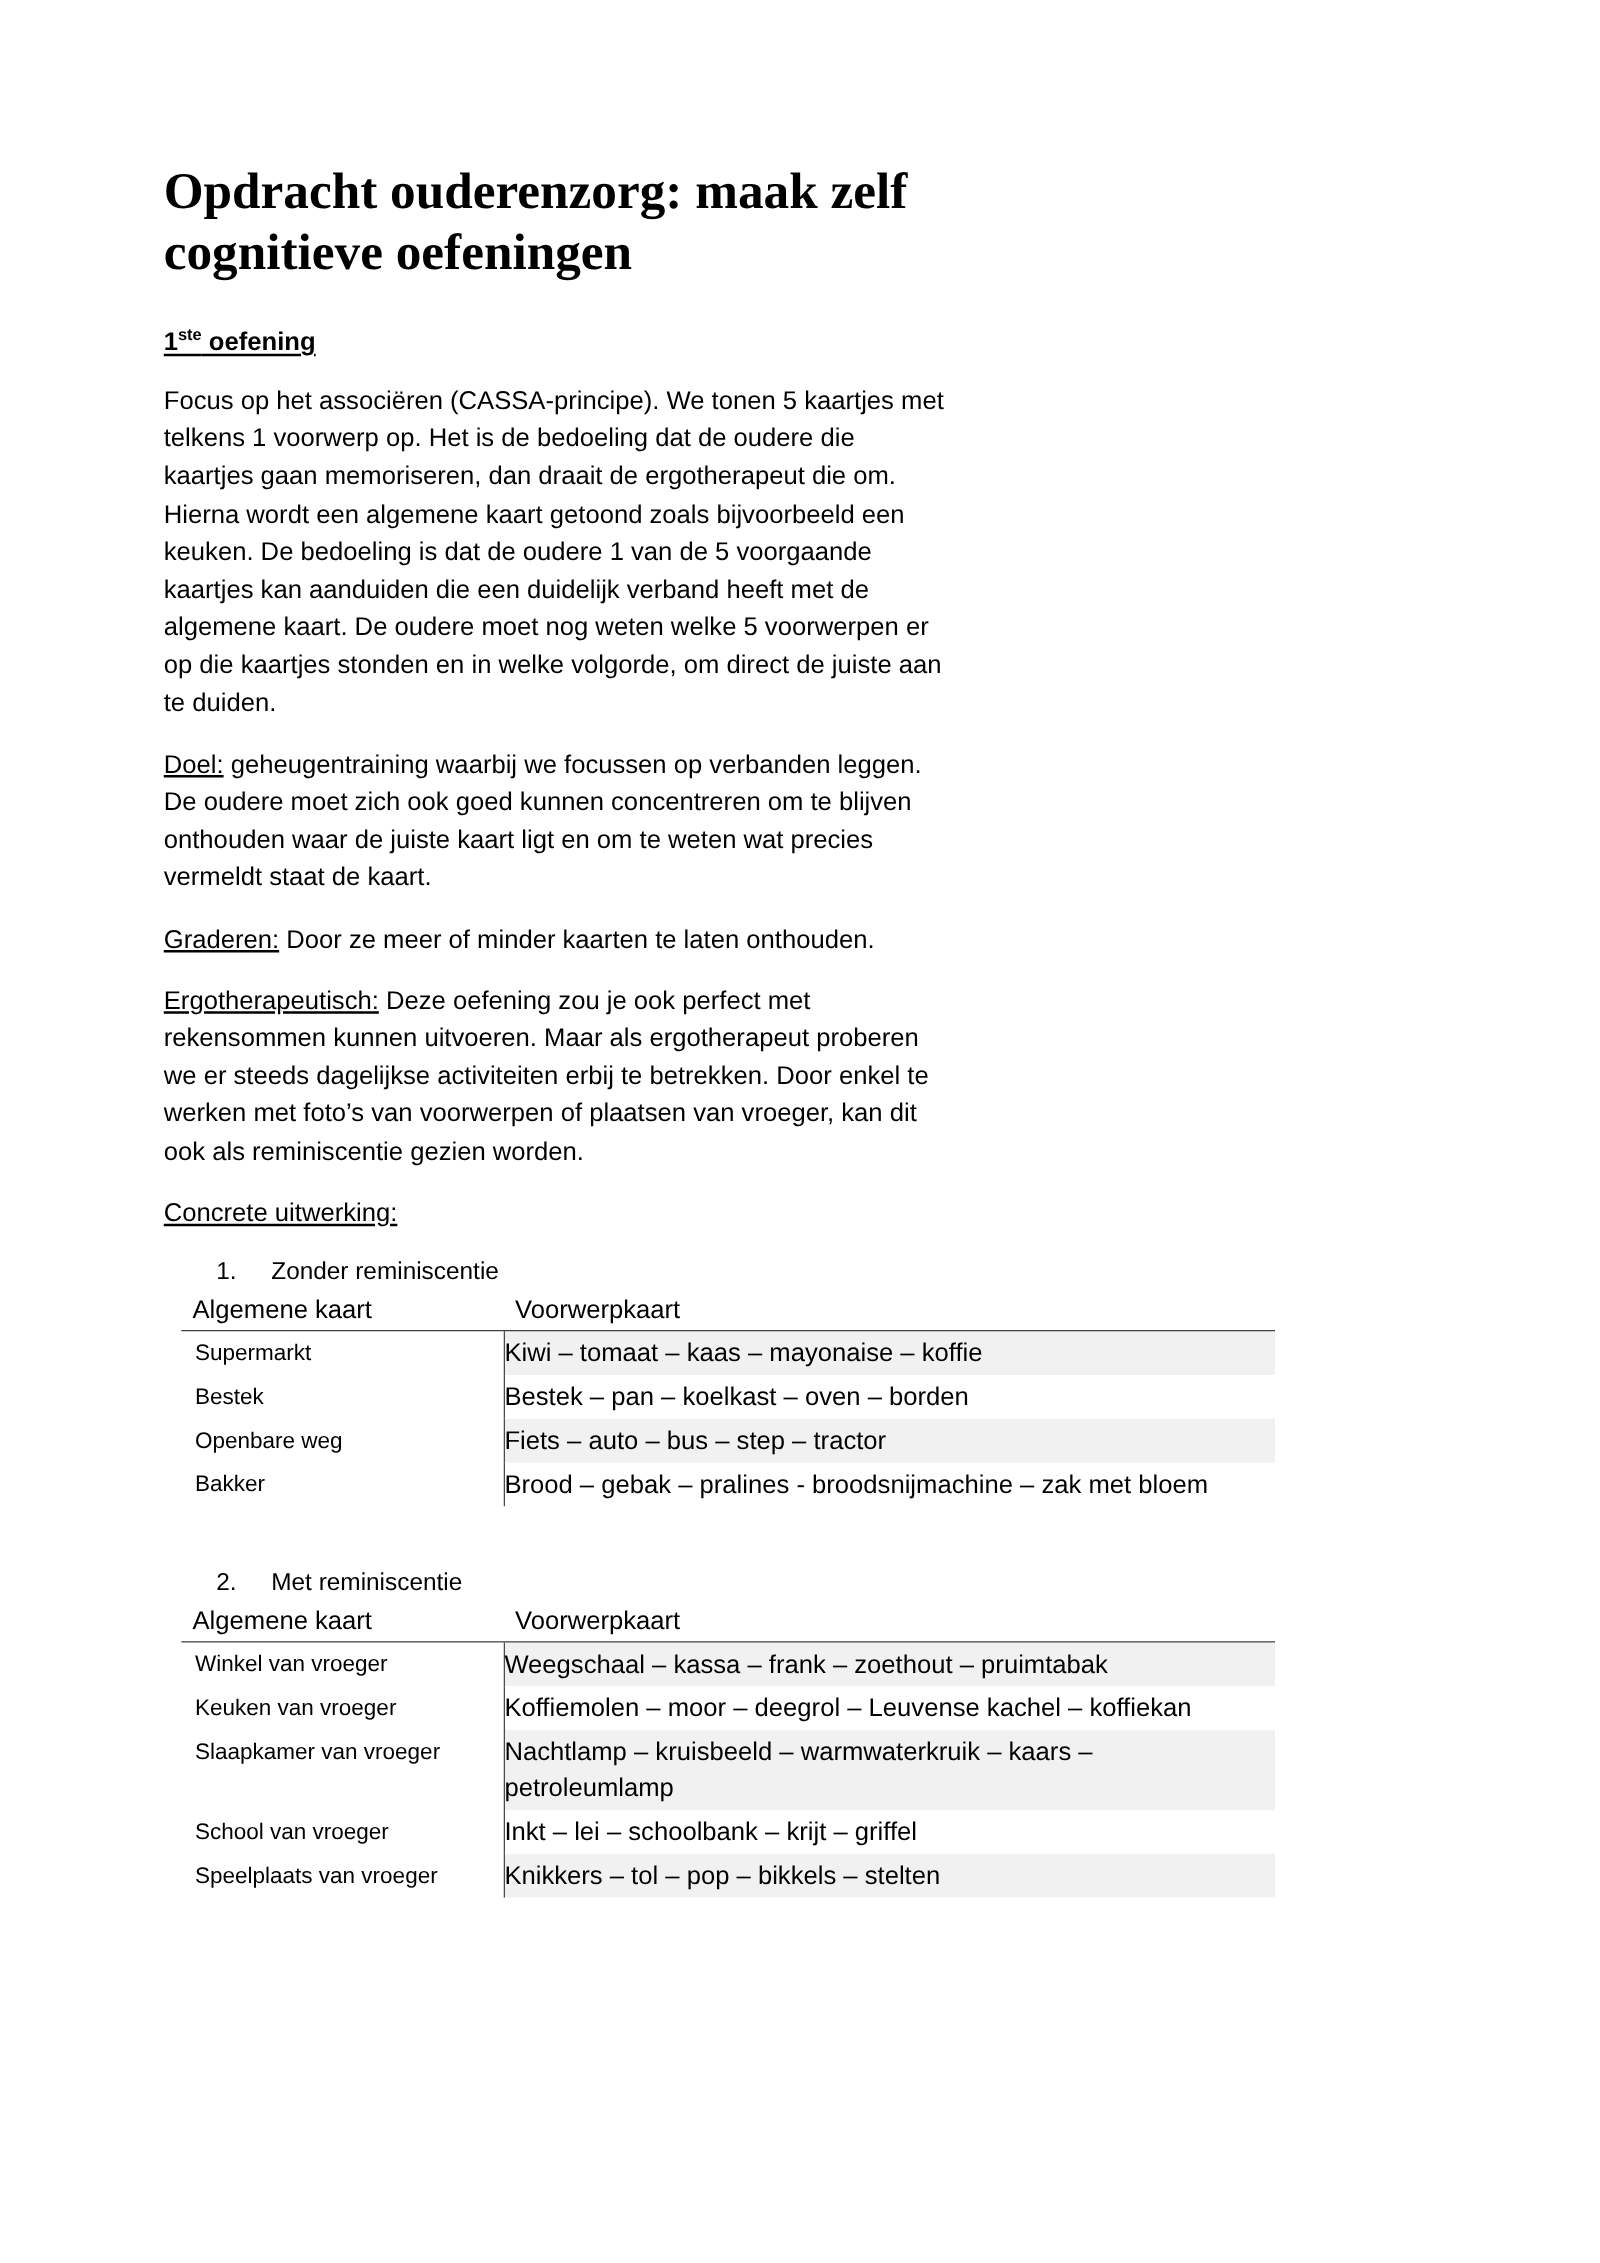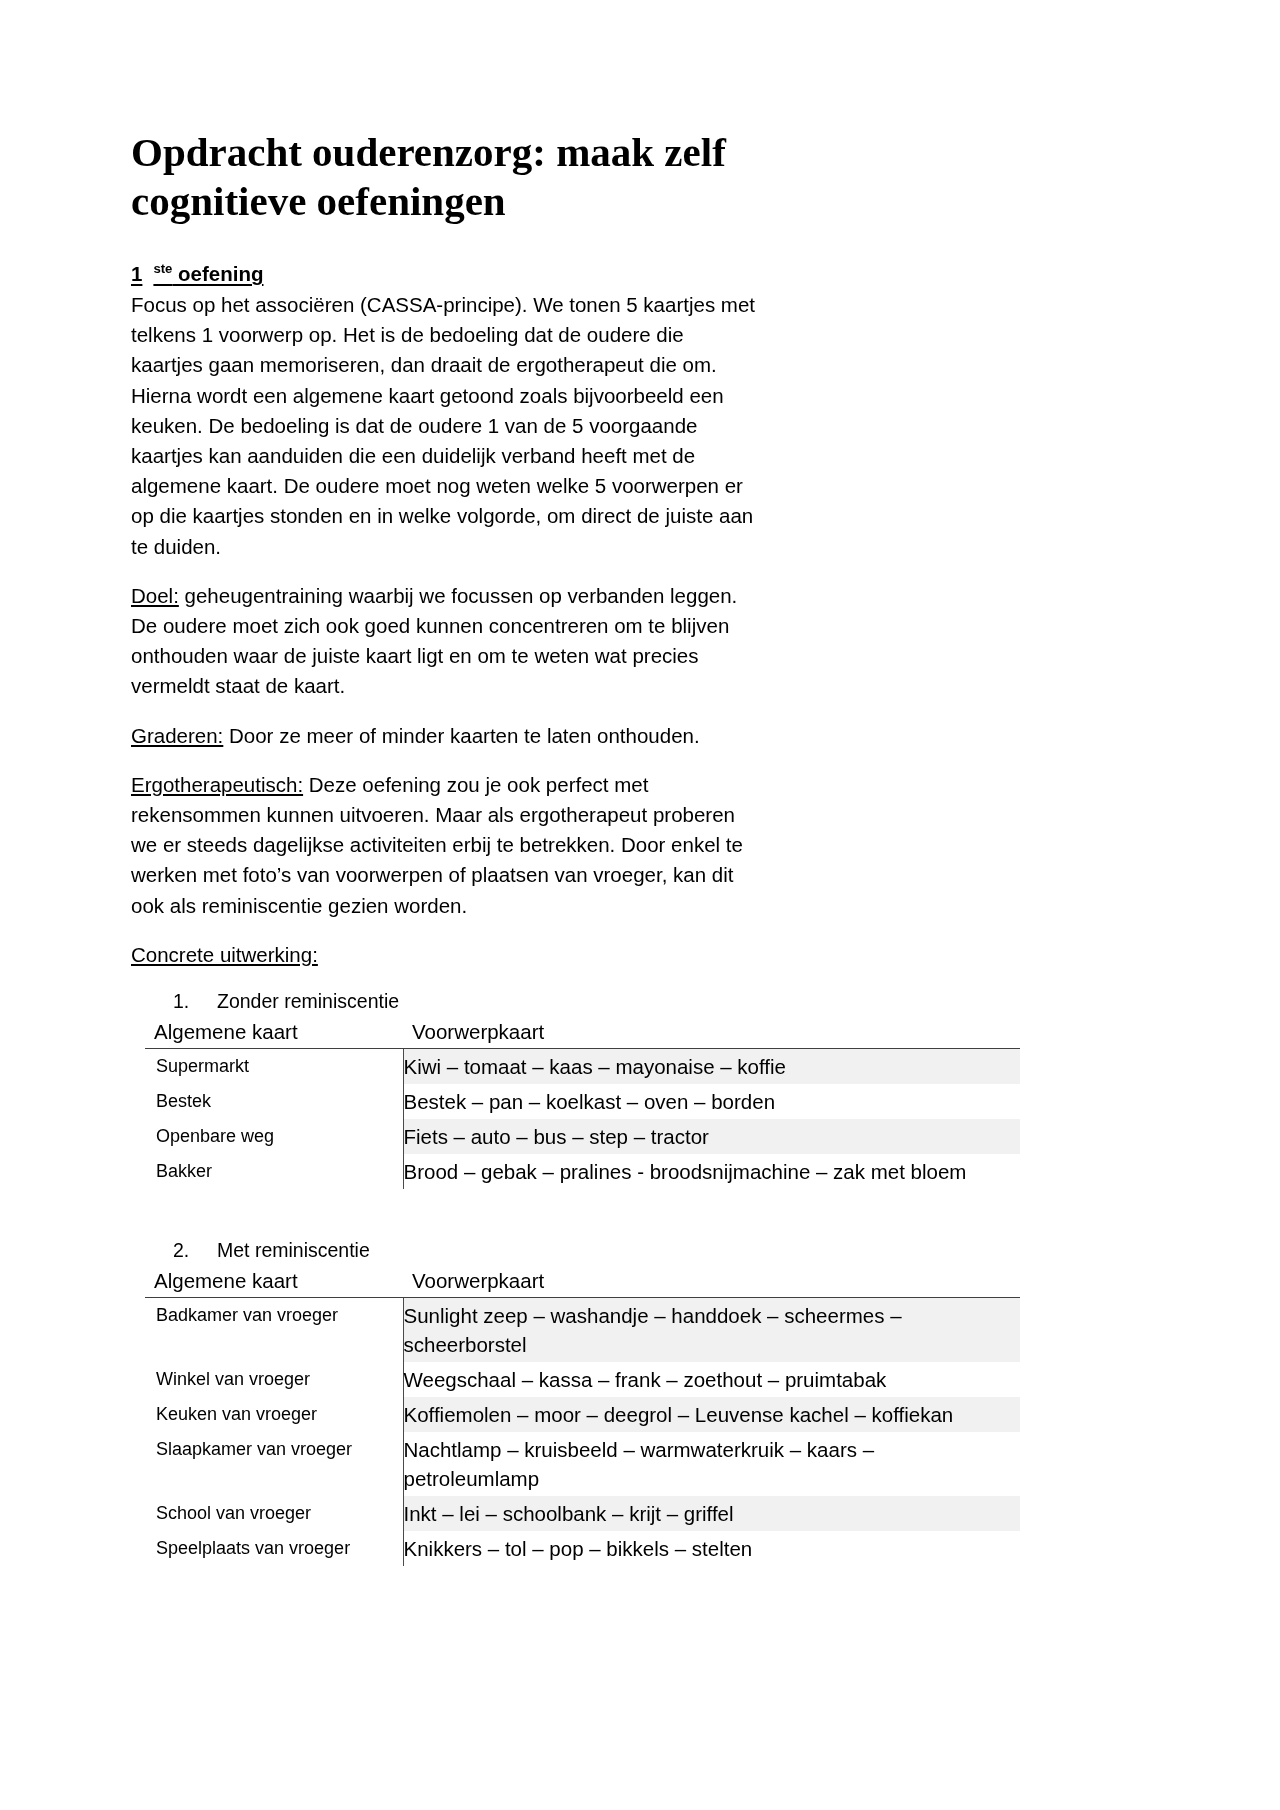--- a/index.html
+++ b/index.html
@@ -36,30 +36,29 @@
     font-weight: bold;
     text-decoration: underline;
     text-underline-offset: 3px;
     margin: 36px 0 0 0;
     display: inline-block;
   }
   .section-head sup {
     font-size: 0.64em;
     vertical-align: super;
     line-height: 0;
-    margin-left: 11px;
   }
   .para {
     font-size: 20.5px;
     line-height: 30.2px;
     margin: 19px 0 0 0;
     text-align: left;
     max-width: 875px;
   }
-  .para.first { margin-top: 4px; }
+  .para.first { margin-top: 20px; }
   .u { text-decoration: underline; text-underline-offset: 2px; }
 
   .list-item {
     font-size: 19.5px;
     line-height: 28px;
     margin: 17px 0 0 42px;
     display: flex;
   }
   .list-num { width: 44px; flex: none; }
 
@@ -164,24 +163,20 @@
         <col class="c2">
       </colgroup>
     <thead>
       <tr>
         <th>Algemene kaart</th>
         <th>Voorwerpkaart</th>
       </tr>
     </thead>
     <tbody>
       <tr>
-          <td class="left">Badkamer van vroeger</td>
-          <td class="right">Sunlight zeep – washandje – handdoek – scheermes – scheerborstel</td>
-        </tr>
-      <tr>
           <td class="left">Winkel van vroeger</td>
           <td class="right">Weegschaal – kassa – frank – zoethout – pruimtabak</td>
         </tr>
       <tr>
           <td class="left">Keuken van vroeger</td>
           <td class="right">Koffiemolen – moor – deegrol – Leuvense kachel – koffiekan</td>
         </tr>
       <tr>
           <td class="left">Slaapkamer van vroeger</td>
           <td class="right">Nachtlamp – kruisbeeld – warmwaterkruik – kaars – petroleumlamp</td>

